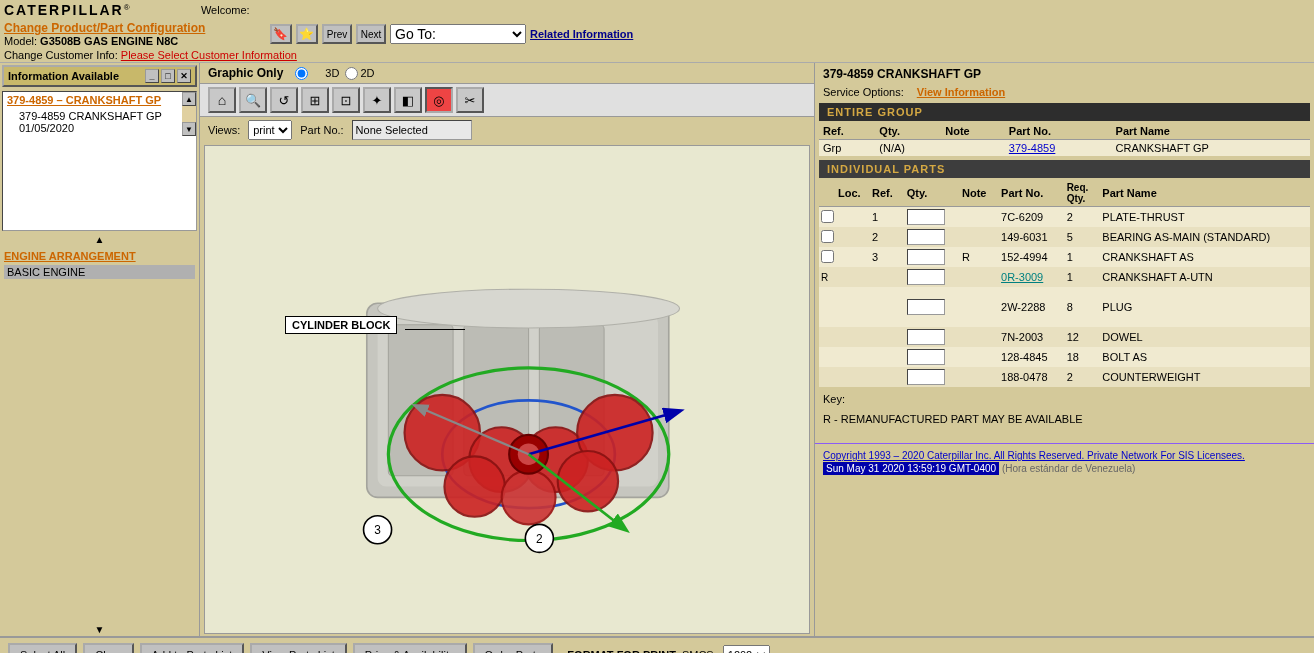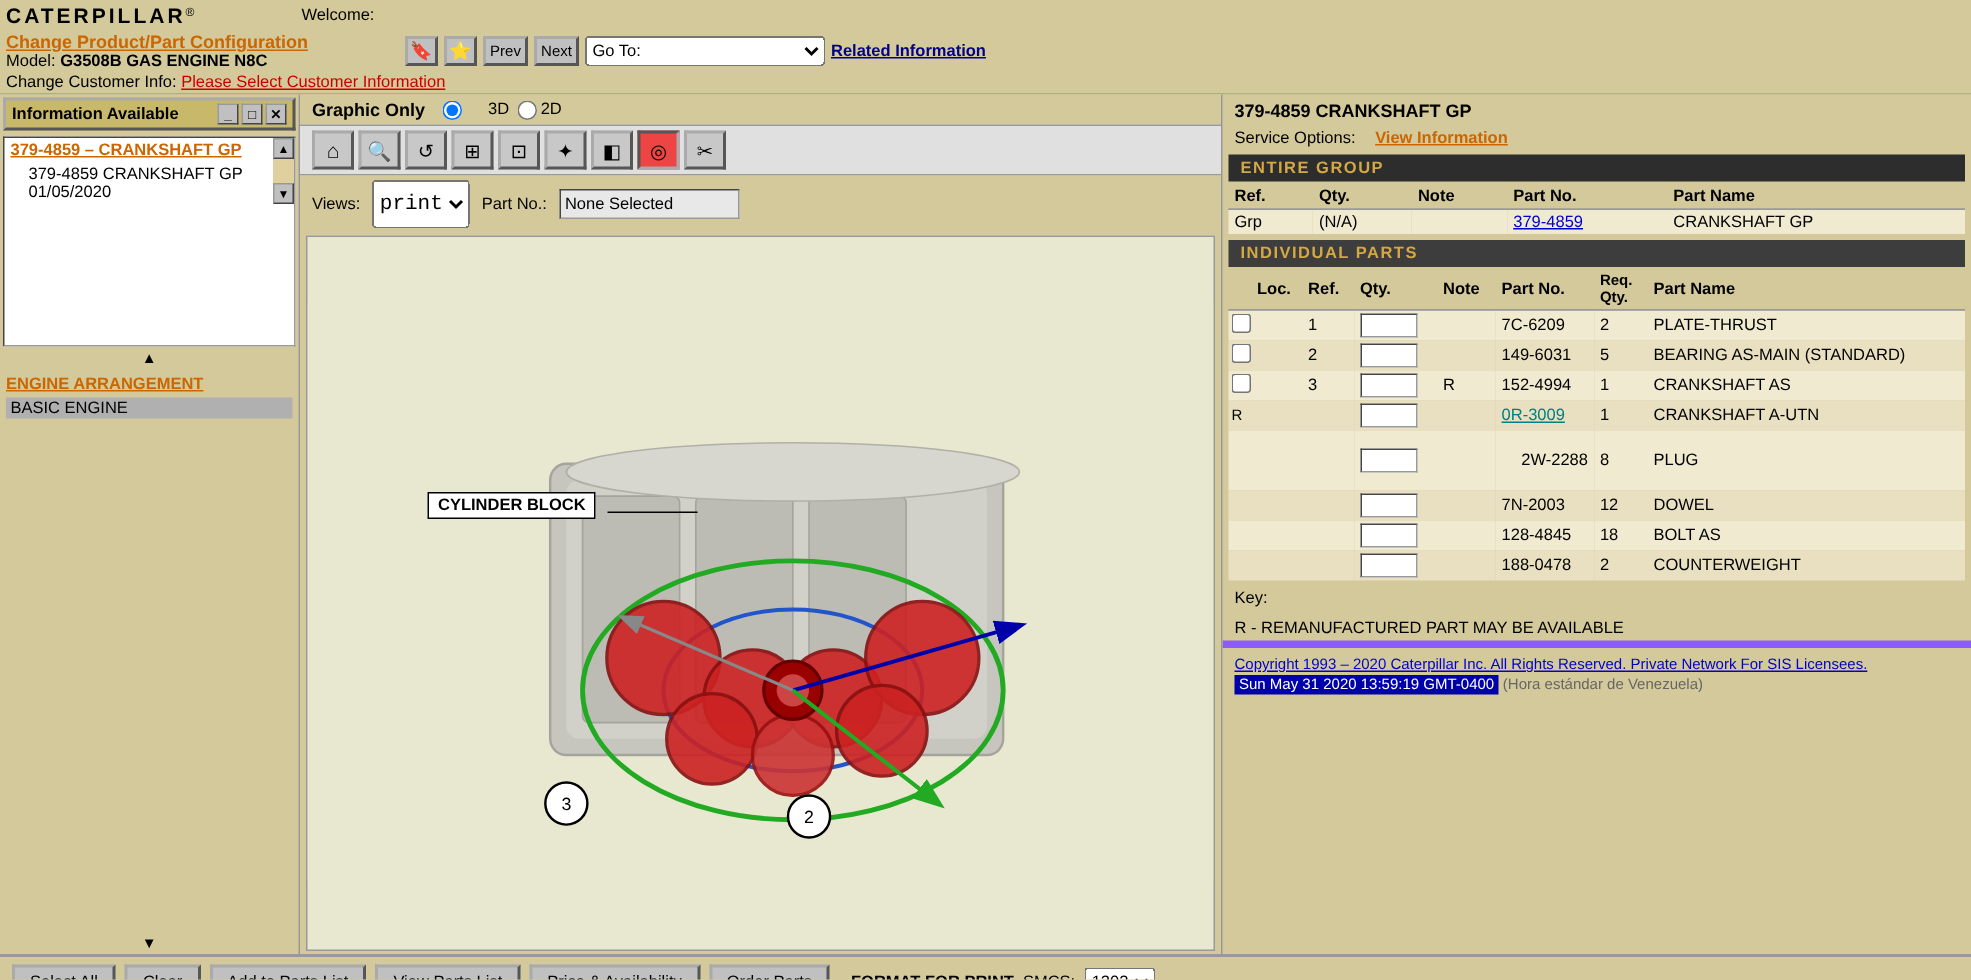--- a/index.html
+++ b/index.html
@@ -24,21 +24,21 @@
       <div style="color:#cc6600; font-size:12px; font-weight:bold; text-decoration:underline; cursor:pointer;">Change Product/Part Configuration</div>
       <div style="font-size:11px;">
         <span>Model:</span> <strong>G3508B GAS ENGINE N8C</strong>
       </div>
     </div>
     <div style="display:flex; align-items:center; gap:4px;">
       <div style="width:22px;height:20px;background:#c0c0c0;border:2px outset #aaa;display:flex;align-items:center;justify-content:center;cursor:pointer;font-size:12px;">🔖</div>
       <div style="width:22px;height:20px;background:#c0c0c0;border:2px outset #aaa;display:flex;align-items:center;justify-content:center;cursor:pointer;font-size:12px;">⭐</div>
       <div style="width:30px;height:20px;background:#c0c0c0;border:2px outset #aaa;display:flex;align-items:center;justify-content:center;cursor:pointer;font-size:10px;">Prev</div>
       <div style="width:30px;height:20px;background:#c0c0c0;border:2px outset #aaa;display:flex;align-items:center;justify-content:center;cursor:pointer;font-size:10px;">Next</div>
-      <select style="height:20px;font-size:11px;width:160px;">
+      <select style="height:20px;font-size:14px;width:136px;">
         <option>Go To:</option>
       </select>
       <span style="color:#00008b;text-decoration:underline;font-weight:bold;cursor:pointer;font-size:11px;">Related Information</span>
     </div>
   </div>
 
   <div style="padding:1px 4px; font-size:11px;">
     <span>Change Customer Info:</span>
     <span style="color:#cc0000;text-decoration:underline;cursor:pointer;">Please Select Customer Information</span>
   </div>
@@ -105,21 +105,21 @@
       <div style="width:28px;height:26px;background:#c8c8c8;border:2px outset #aaa;cursor:pointer;display:flex;align-items:center;justify-content:center;font-size:13px;">⊞</div>
       <div style="width:28px;height:26px;background:#c8c8c8;border:2px outset #aaa;cursor:pointer;display:flex;align-items:center;justify-content:center;font-size:13px;">⊡</div>
       <div style="width:28px;height:26px;background:#c8c8c8;border:2px outset #aaa;cursor:pointer;display:flex;align-items:center;justify-content:center;font-size:13px;">✦</div>
       <div style="width:28px;height:26px;background:#c8c8c8;border:2px outset #aaa;cursor:pointer;display:flex;align-items:center;justify-content:center;font-size:13px;">◧</div>
       <div style="width:28px;height:26px;background:#ee4444;border:2px inset #aaa;cursor:pointer;display:flex;align-items:center;justify-content:center;font-size:13px;">◎</div>
       <div style="width:28px;height:26px;background:#c8c8c8;border:2px outset #aaa;cursor:pointer;display:flex;align-items:center;justify-content:center;font-size:13px;">✂</div>
     </div>
 
     <div style="background:#d4c99a;padding:3px 8px;display:flex;align-items:center;gap:8px;font-size:11px;">
       <span>Views:</span>
-      <select style="height:32px;font-size:14px;font-family:Liberation Mono, monospace;">
+      <select style="height:20px;font-size:11px;">
         <option>print</option>
       </select>
       <span>Part No.:</span>
       <input type="text" style="height: 20px; font-size: 11px; width: 120px; background: rgb(232, 232, 232); border: 1px inset rgb(153, 153, 153); padding: 1px 3px;" value="None Selected">
     </div>
 
     <div style="flex:1;background:#e8e8d0;border:1px solid #999;margin:2px 4px;position:relative;overflow:hidden;">
       
       <svg viewBox="0 0 560 360" style="width:100%;height:100%;">
 
@@ -271,21 +271,21 @@
             <td style="padding:2px 4px;"><a style="color:#008080;text-decoration:underline;cursor:pointer;">0R-3009</a></td>
             <td style="padding:2px 4px;">1</td>
             <td style="padding:2px 4px;">CRANKSHAFT A-UTN</td>
           </tr>
           <tr style="background: rgb(240, 234, 208);">
             <td style="padding:2px 2px;"></td>
             <td style="padding:2px 2px;"></td>
             <td style="padding:2px 4px;"></td>
             <td style="padding:2px 4px;"><input type="text" style="width: 38px; height: 16px; font-size: 10px; border: 1px inset rgb(153, 153, 153);" value=""></td>
             <td style="padding:2px 4px;"></td>
-            <td style="padding:14px 4px;text-align:right;">2W-2288</td>
+            <td style="padding:14px 4px;">2W-2288</td>
             <td style="padding:2px 4px;">8</td>
             <td style="padding:2px 4px;">PLUG</td>
           </tr>
           <tr style="background: rgb(232, 224, 192);">
             <td style="padding:2px 2px;"></td>
             <td style="padding:2px 2px;"></td>
             <td style="padding:2px 4px;"></td>
             <td style="padding:2px 4px;"><input type="text" style="width: 38px; height: 16px; font-size: 10px; border: 1px inset rgb(153, 153, 153);" value=""></td>
             <td style="padding:2px 4px;"></td>
             <td style="padding:2px 4px;">7N-2003</td>
@@ -313,21 +313,21 @@
             <td style="padding:2px 4px;">COUNTERWEIGHT</td>
           </tr>
         </tbody>
     </table>
 
     <div style="padding:6px 8px;font-size:11px;">
       <span style="font-weight:normal;">Key:</span>
     </div>
     <div style="padding:2px 8px;font-size:11px;">R - REMANUFACTURED PART MAY BE AVAILABLE</div>
 
-    <div style="padding:6px 8px;font-size:10px;color:#666;border-top:5px solid #8b5cf6;margin-top:0;">
+    <div style="padding:6px 8px;font-size:10px;color:#666;border-top:1px solid #8b5cf6;margin-top:16px;">
       <div>
         <span style="color:#0000cc;text-decoration:underline;cursor:pointer;">Copyright 1993 – 2020 Caterpillar Inc. All Rights Reserved. Private Network For SIS Licensees.</span>
       </div>
       <div style="margin-top:2px;">
         <span style="background:#0000aa;color:#fff;padding:1px 3px;">Sun May 31 2020 13:59:19 GMT-0400</span>
         <span>(Hora estándar de Venezuela)</span>
       </div>
     </div>
   </div>
 </div>

